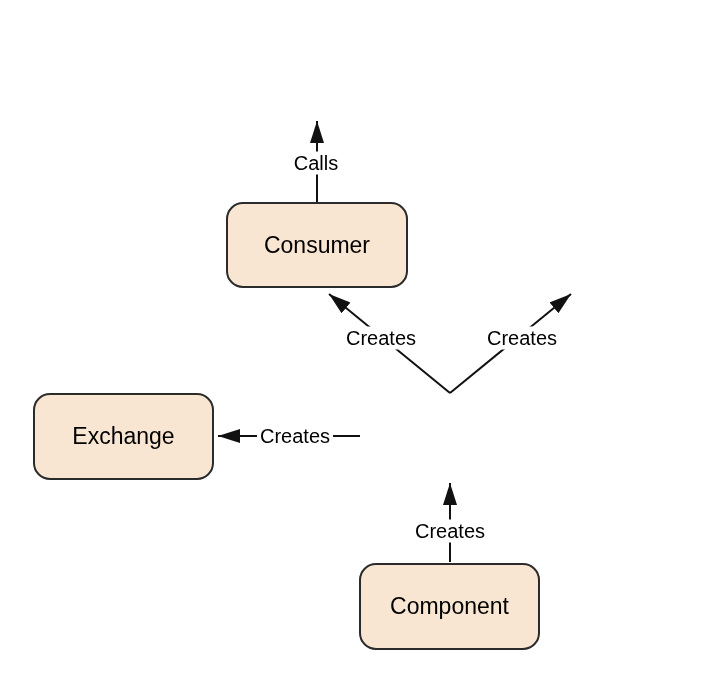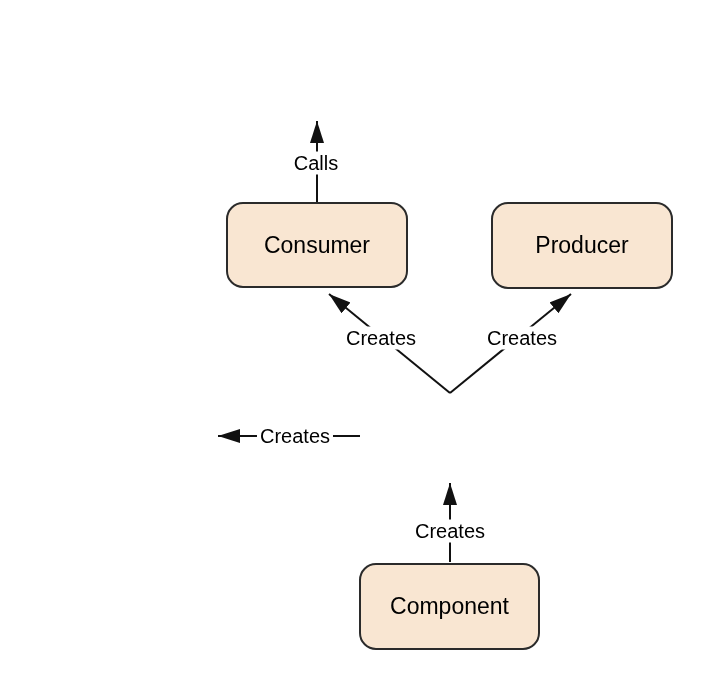--- a/index.html
+++ b/index.html
@@ -71,24 +71,24 @@
     <line x1="450" y1="393" x2="571" y2="294" stroke="#111111" stroke-width="2" marker-end="url(#ah)"></line>
     <line x1="360" y1="436" x2="218" y2="436" stroke="#111111" stroke-width="2" marker-end="url(#ah)"></line>
     <line x1="450" y1="562" x2="450" y2="483" stroke="#111111" stroke-width="2" marker-end="url(#ah)"></line>
   </svg>
 
 
   <div class="node" style="left:226px; top:202px; width:182px; height:86px;">
     <span>Consumer</span>
   </div>
 
-  <div class="node" style="left:491px; top:202px; width:182px; height:87px;">
-    <span>Producer</span>
+
+  <div class="node" style="left:33px; top:393px; width:181px; height:87px;">
+    <span>Exchange</span>
   </div>
-
 
 
   <div class="node" style="left:359px; top:563px; width:181px; height:87px;">
     <span>Component</span>
   </div>
 
   <span class="edge-label" style="left:316px; top:163px;">Calls</span>
 
   <span class="edge-label" style="left:381px; top:338px;">Creates</span>
 

